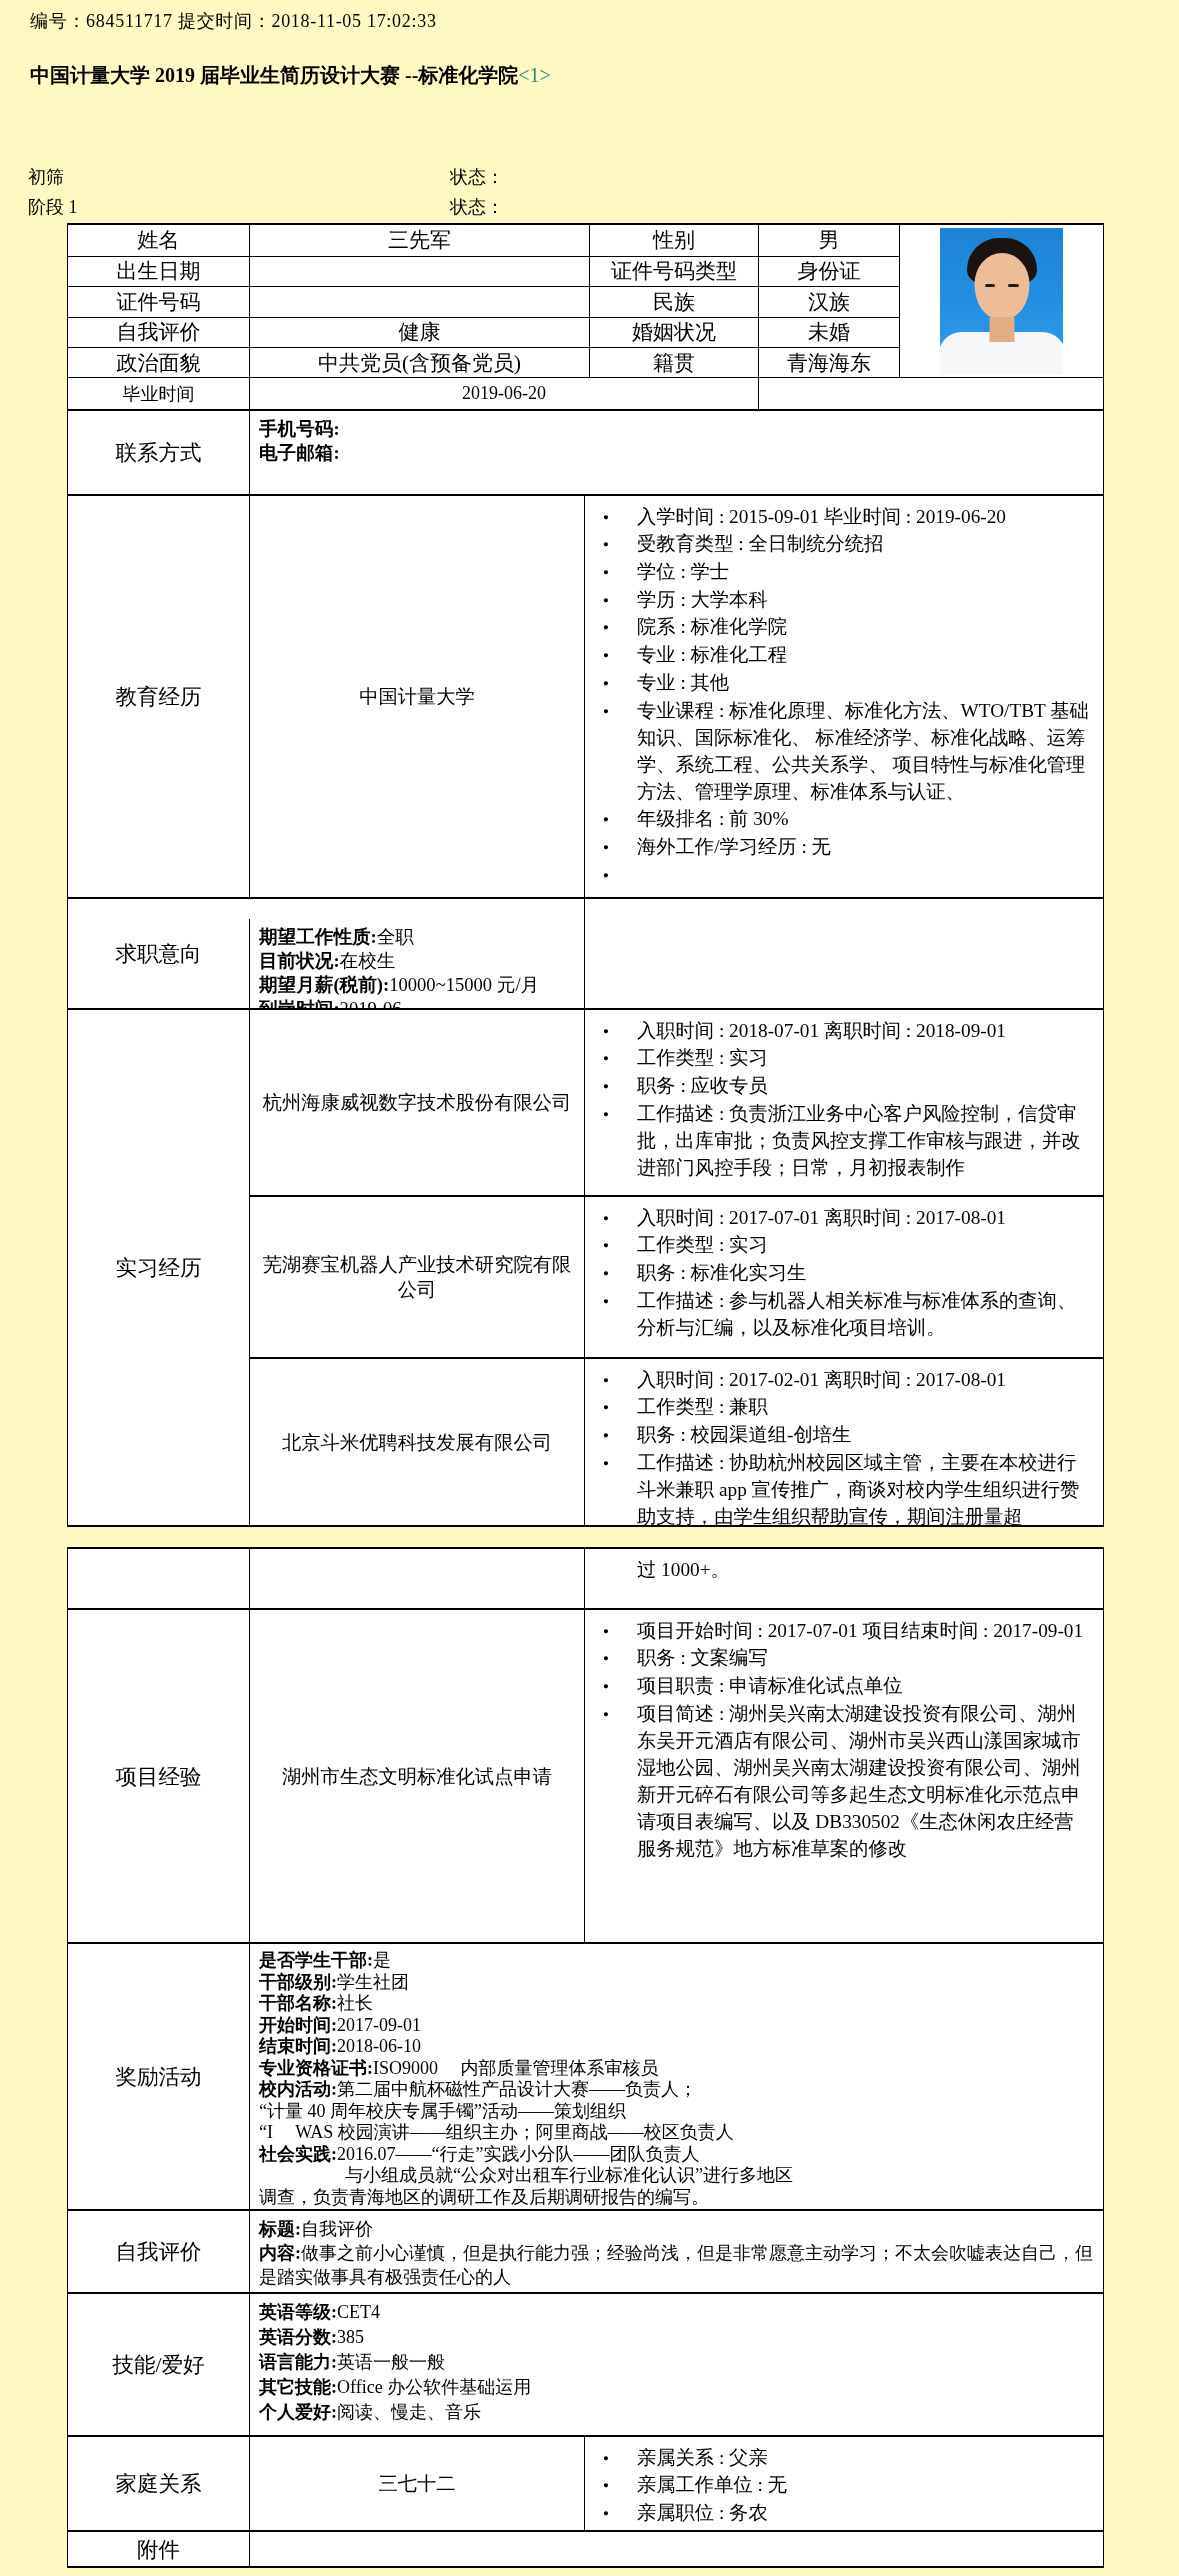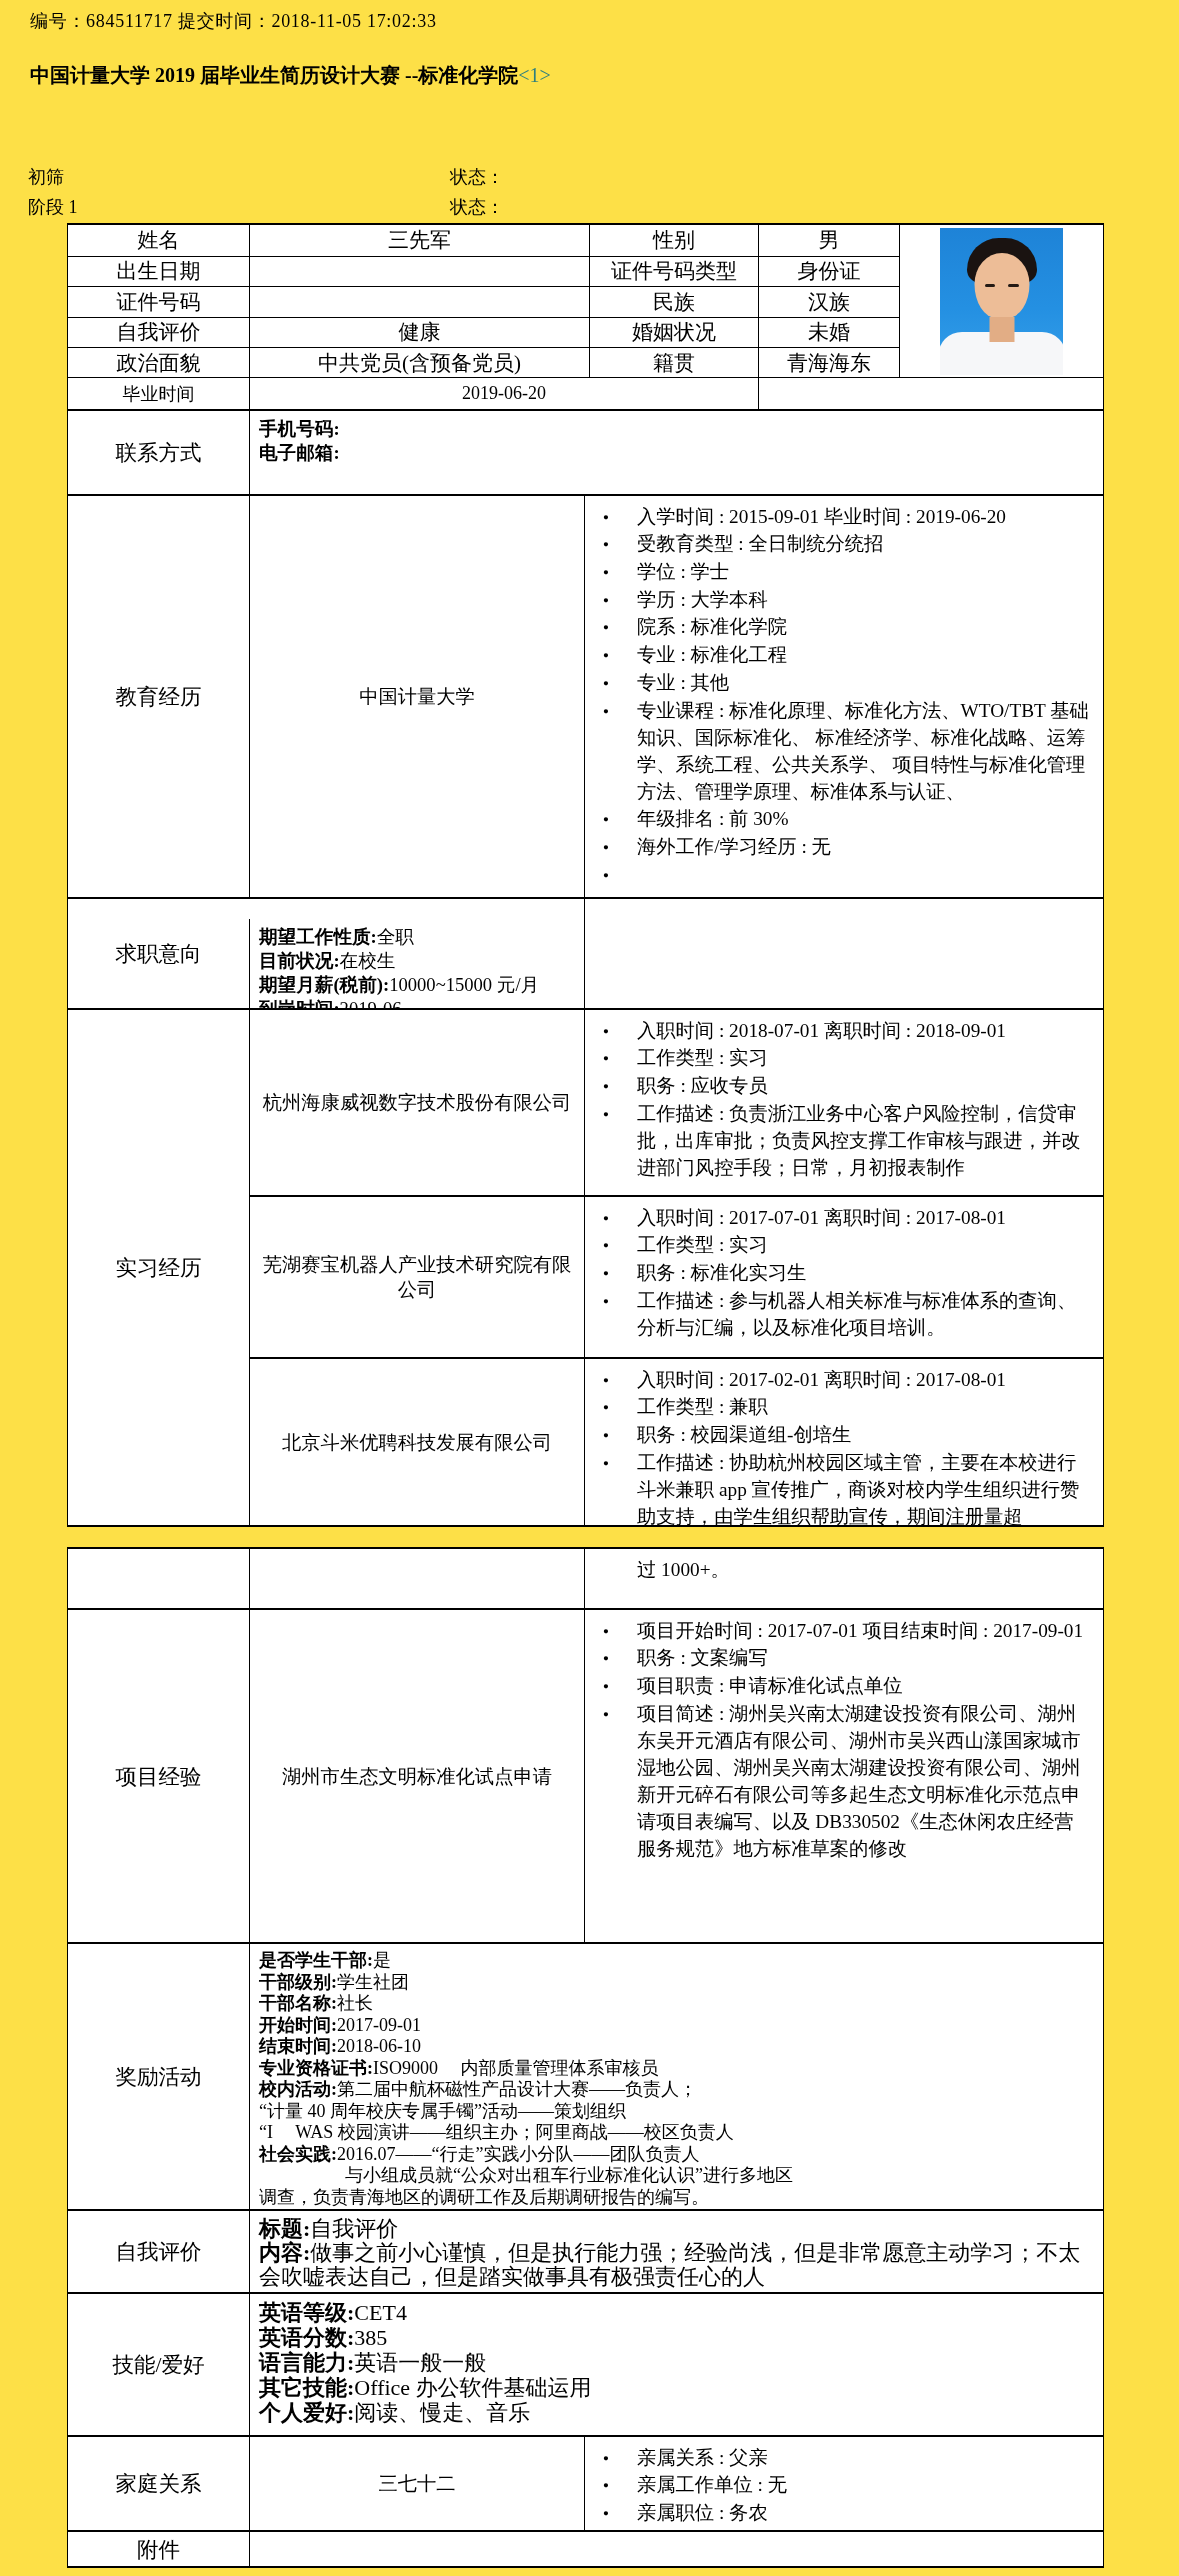--- a/index.html
+++ b/index.html
@@ -1,20 +1,20 @@
 <!DOCTYPE html>
 <html style="font-size:12px"><head>
 <meta charset="utf-8">
 <style>
   * { box-sizing: border-box; margin: 0; padding: 0; }
   html,body { background:#ffffff; }
   .page {
     position: relative;
     width: 1179px; height: 2576px;
-    background: #fde047;
+    background: #fef9c3;
     font-family: "Liberation Serif", "DejaVu Serif", serif;
     color: #000;
     overflow: hidden;
   }
   .meta { position:absolute; top:9px; left:30px; font-size:18px; letter-spacing:0.7px; white-space:nowrap; }
   .doc-title { position:absolute; top:62px; left:30px; font-size:20px; font-weight:bold; white-space:nowrap; }
   .title-suffix { color:#2e7f7f; font-weight:normal; }
   .status-block { position:absolute; top:162px; left:28px; font-size:18px; }
   .status-row { display:flex; height:30px; line-height:30px; }
   .status-row .stage { width:422px; }
@@ -52,21 +52,21 @@
   .grad-band { border-top-width:1.5px; height:32px; }
   .grad-val { width:509px; flex:none; display:flex; align-items:center; justify-content:center; font-size:18px; }
   .fill { flex:1; }
 
   .kv-col { flex:1; padding:6px 9px; font-size:18.6px; overflow:hidden; }
   .kv-col.fixed { width:335px; flex:none;margin-top:20px; }
   .kv { line-height:24px; }
   .kv b { font-weight:bold; }
   .kv .indent { padding-left:86px; }
   .awards-col .kv { line-height:21.5px; font-size:18px; }
-  .self-col .kv, .skills-col .kv { font-size:22px; }
+  .self-col .kv, .skills-col .kv { font-size:18px; }
   .skills-col .kv { line-height:25px; }
 
   .center-col { width:335px; flex:none; display:flex; align-items:center; justify-content:center; text-align:center; font-size:19.3px; padding:3px 9px; line-height:25px; overflow:hidden; }
   .bullets-col { flex:1; padding:6px 10.4px 6px 0; overflow:hidden; }
   ul.blist { list-style:none; font-size:19.3px; }
   .blist li { position:relative; padding-left:52px; line-height:27px; margin:0.7px 0; min-height:15px; }
   .blist li::before { content:"●"; position:absolute; left:18px; top:0; font-size:9.7px; line-height:27px; }
 
   .intern-right { flex:1; display:flex; flex-direction:column; }
   .intern-item { display:flex; overflow:hidden; }

